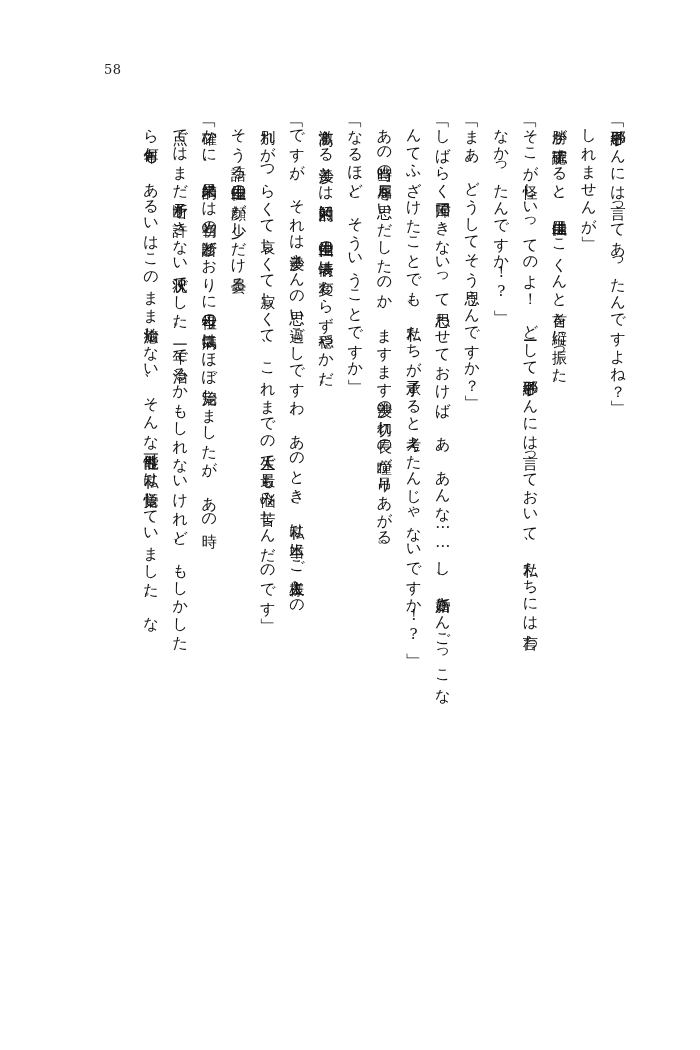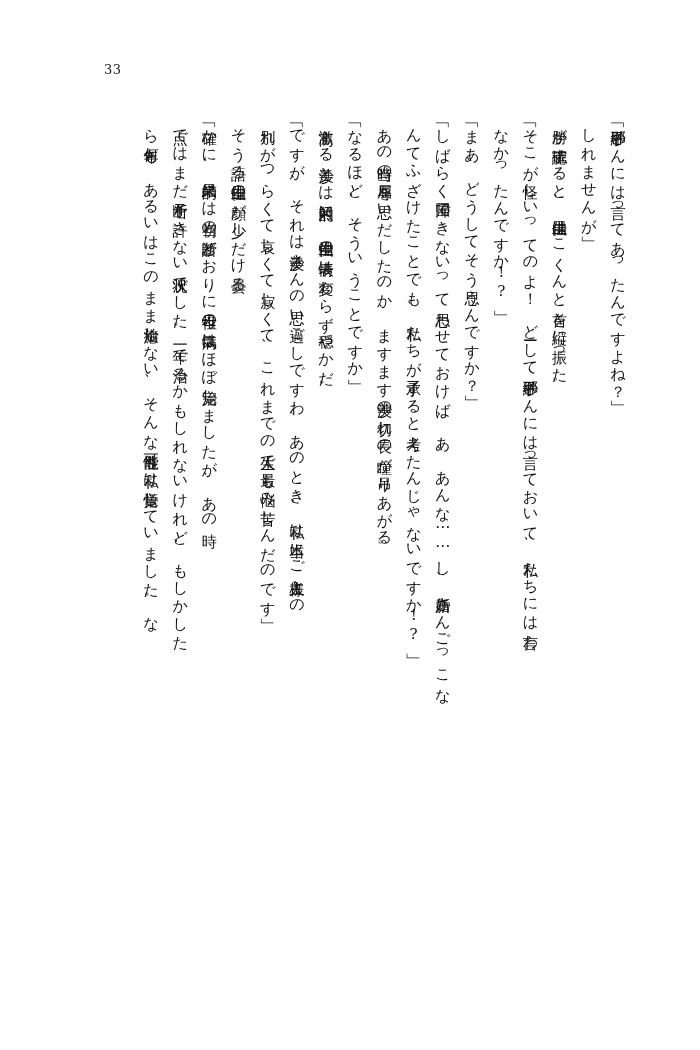--- a/index.html
+++ b/index.html
@@ -54,17 +54,17 @@
   }
   .text-body p + p {
     margin-left: 0;
   }
 </style>
 </head>
 <body>
 
 <div class="page">
 
-  <div class="page-number">33</div>
+  <div class="page-number">58</div>
 
   <div class="text-body"><p style="margin: 0px; padding: 0px;">「紗耶子さんには言ってあったんですよね？」</p><p style="margin: 0px; padding: 0px;">しれませんが」</p><p style="margin: 0px; padding: 0px;">勝が確認すると、由佳里はこくんと首を縦に振った。</p><p style="margin: 0px; padding: 0px;">「そこが怪しいってのよ！　どーして紗耶子さんには言っておいて、私たちには言わ</p><p style="margin: 0px; padding: 0px;">なかったんですか!?」</p><p style="margin: 0px; padding: 0px;">「まあ、どうしてそう思うんですか？」</p><p style="margin: 0px; padding: 0px;">「しばらく帰国できないって思わせておけば、あ、あんな……し、新婚さんごっこな</p><p style="margin: 0px; padding: 0px;">んてふざけたことでも、私たちが了承すると考えたんじゃないですか!?」</p><p style="margin: 0px; padding: 0px;">あの当時の屈辱を思いだしたのか、ますます美沙の切れ長の瞳が吊りあがる。</p><p style="margin: 0px; padding: 0px;">「なるほど、そういうことですか」</p><p style="margin: 0px; padding: 0px;">激高する美沙とは対照的に、由佳里の表情は変わらず穏やかだ。</p><p style="margin: 0px; padding: 0px;">「ですが、それは美沙さんの思い過ごしですわ。あのとき、私は本当にご主人様との</p><p style="margin: 0px; padding: 0px;">別れがつらくて哀しくて寂しくて、これまでの人生で最も悩み苦しんだのです」</p><p style="margin: 0px; padding: 0px;">そう語る由佳里の顔が少しだけ曇る。</p><p style="margin: 0px; padding: 0px;">「確かに、結果的には当初の診断どおりに祖母の病気はほぼ完治しましたが、あの時</p><p style="margin: 0px; padding: 0px;">点ではまだ予断を許さない状況でした。一年で治るかもしれないけれど、もしかした</p><p style="margin: 0px; padding: 0px;">ら何年も、あるいはこのまま治癒しない、そんな可能性も私は覚悟していました。な</p></div>
 
 </div>
 
 </body></html>

